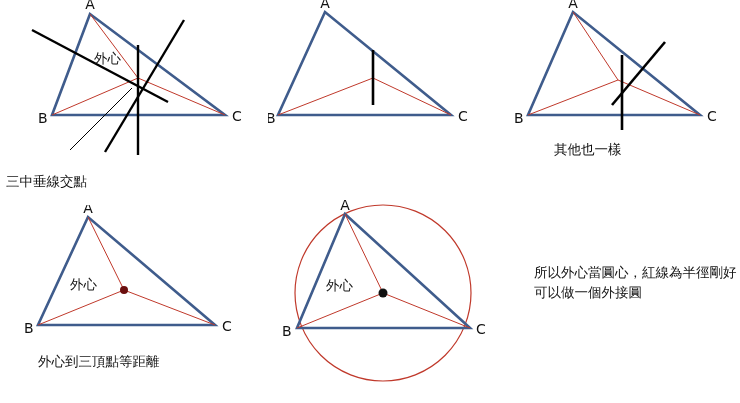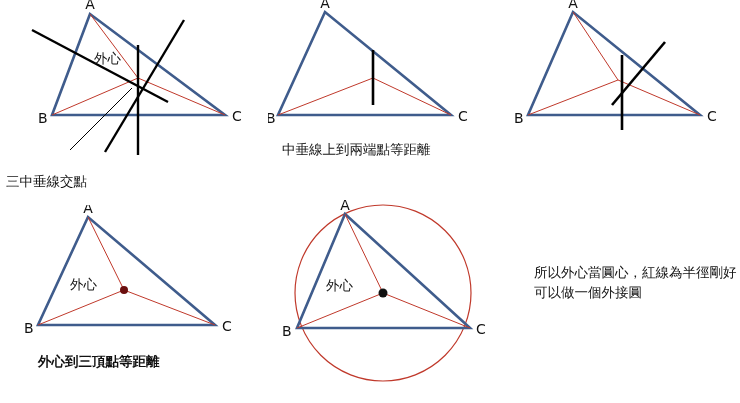--- a/index.html
+++ b/index.html
@@ -43,21 +43,21 @@
   
   #panel-1 { left: 10px;  top: 0px; }
   #panel-2 { left: 268px; top: 0px; }
   #panel-3 { left: 500px; top: 0px; }
   #panel-4 { left: 20px;  top: 205px; }
   #panel-5 { left: 258px; top: 198px; }
 
   #cap-1 { left: 6px;   top: 172px; }
   #cap-2 { left: 282px; top: 140px; }
   #cap-3 { left: 554px; top: 140px; }
-  #cap-4 { left: 38px;  top: 352px; font-weight: bold; }
+  #cap-4 { left: 38px;  top: 352px; }
   #note-5 { left: 534px; top: 262px; }
 </style>
 </head>
 <body>
 
 <div class="stage">
 
   <div class="panel" id="panel-1">
     <svg width="250" height="160" viewBox="0 0 250 160">
 
@@ -91,39 +91,39 @@
       <g stroke="#c0392b" stroke-width="1" fill="none">
         <line x1="105" y1="78" x2="10" y2="115"></line>
         <line x1="105" y1="78" x2="183" y2="115"></line>
       </g>
       <line x1="105" y1="50" x2="105" y2="105" stroke="#000000" stroke-width="2.6"></line>
       <text x="57" y="8" font-size="14" fill="#111111" text-anchor="middle">A</text>
       <text x="-2" y="123" font-size="14" fill="#111111">B</text>
       <text x="190" y="121" font-size="14" fill="#111111">C</text>
     </svg>
   </div>
-  <div class="cap" id="cap-2">中垂線上到兩端點等距離</div>
 
   <div class="panel" id="panel-3">
     <svg width="230" height="140" viewBox="0 0 230 140">
       <polygon points="73,12 28,115 200,115" fill="none" stroke="#3f5c8c" stroke-width="2.6"></polygon>
       <g stroke="#c0392b" stroke-width="1" fill="none">
         <line x1="118" y1="80" x2="73" y2="12"></line>
         <line x1="118" y1="80" x2="200" y2="115"></line>
         <line x1="118" y1="80" x2="28" y2="115"></line>
       </g>
       <g stroke="#000000" stroke-width="2.6" fill="none">
         <line x1="165" y1="42" x2="112" y2="105"></line>
         <line x1="122" y1="55" x2="122" y2="130"></line>
       </g>
       <text x="73" y="8" font-size="14" fill="#111111" text-anchor="middle">A</text>
       <text x="14" y="123" font-size="14" fill="#111111">B</text>
       <text x="207" y="121" font-size="14" fill="#111111">C</text>
     </svg>
   </div>
+  <div class="cap" id="cap-3">其他也一樣</div>
 
   <div class="panel" id="panel-4">
     <svg width="230" height="150" viewBox="0 0 230 150">
       <polygon points="68,12 18,120 195,120" fill="none" stroke="#3f5c8c" stroke-width="2.6"></polygon>
       <g stroke="#c0392b" stroke-width="1" fill="none">
         <line x1="104" y1="85" x2="68" y2="12"></line>
         <line x1="104" y1="85" x2="18" y2="120"></line>
         <line x1="104" y1="85" x2="195" y2="120"></line>
       </g>
       <circle cx="104" cy="85" r="4" fill="#6b0f0f"></circle>

